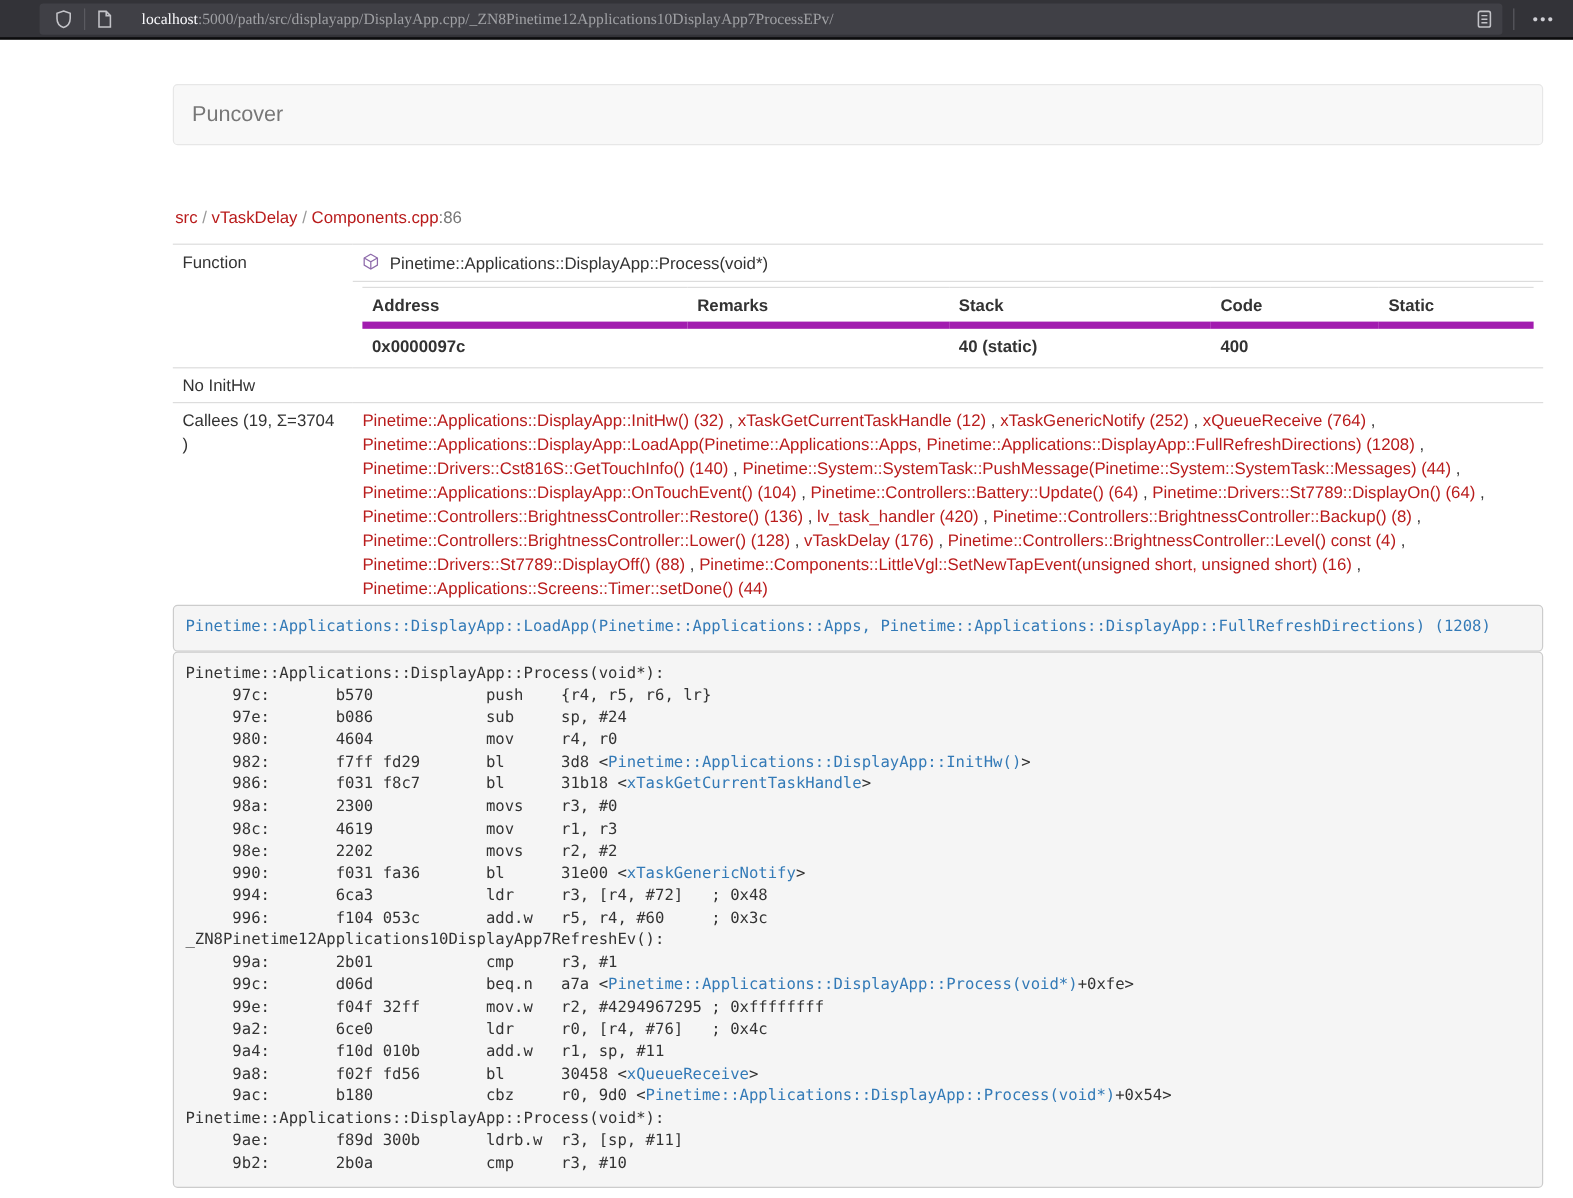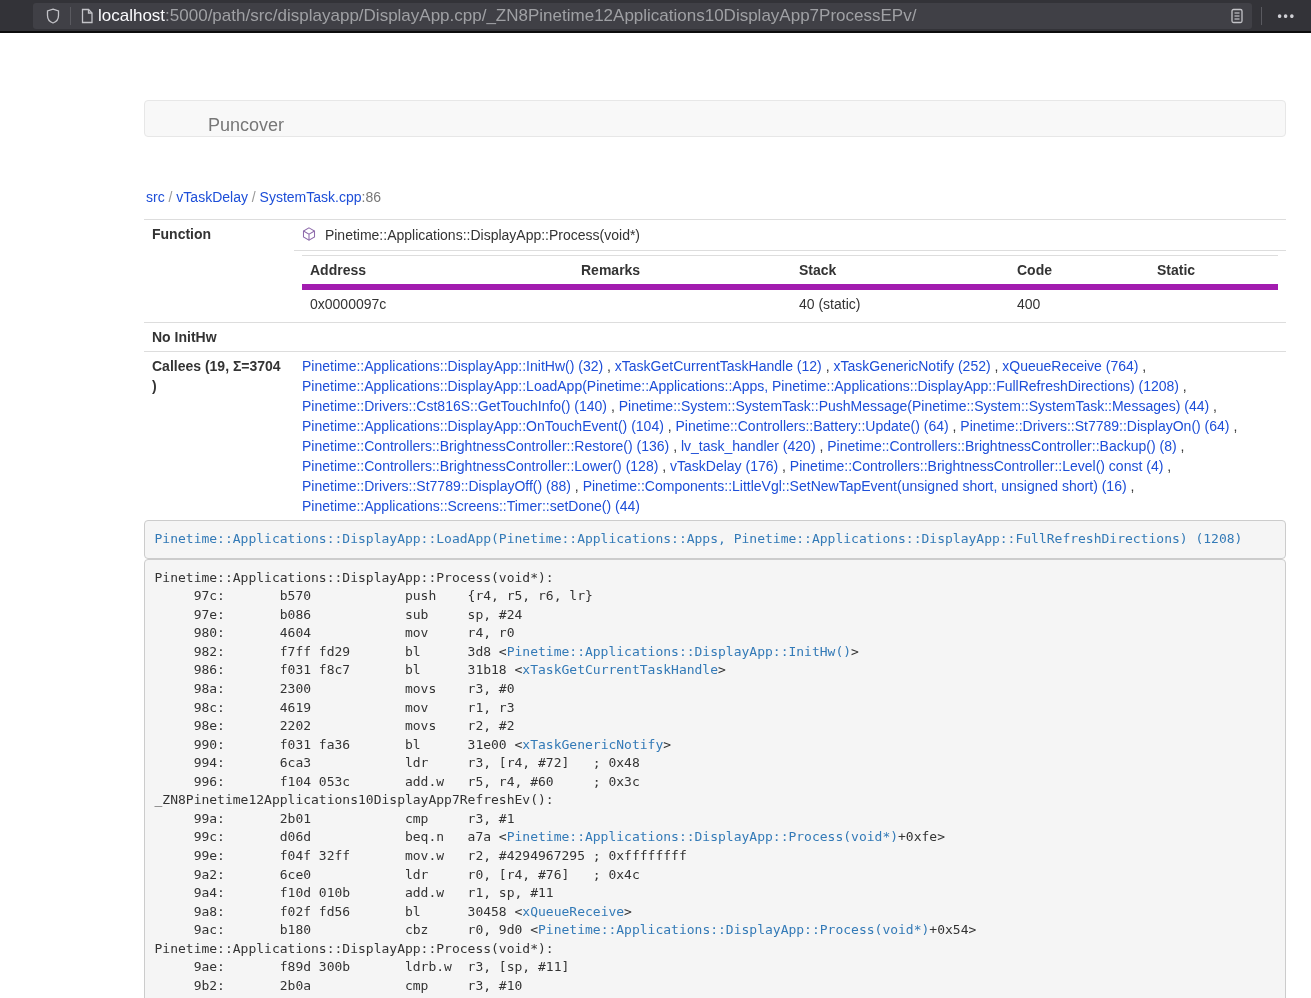--- a/index.html
+++ b/index.html
@@ -13,58 +13,58 @@
   .toolbar {
     height:33px; background:#333338; border-bottom:2px solid #0c0c0d;
     display:flex; align-items:center; padding:0 9px 0 33px;
   }
   .urlbar {
     flex:1; height:26px; background:#404046; border-radius:3px;
     display:flex; align-items:center; padding:0 8px 0 12px; min-width:0;
   }
   .tb-sep { width:1px; height:18px; background:#5a5a60; margin:0 9px; flex:0 0 auto; }
   .url-text {
-    margin-left:4px; font-size:17px; color:#9fa0a4; white-space:nowrap;
-    overflow:hidden; flex:1; min-width:0;
+    margin-left:24px; font-size:13px; color:#9fa0a4; white-space:nowrap;
+    overflow:hidden; flex:1; min-width:0;font-family:Liberation Serif, serif;
   }
   .url-text .host { color:#fbfbfe; }
   .tb-icon { display:flex; align-items:center; flex:0 0 auto; cursor:pointer; }
   .reader { margin-left:auto; }
   .meatball {
     color:#cfcfd4; font-size:12px; font-weight:bold; letter-spacing:2px;
     padding:0 6px; cursor:pointer; flex:0 0 auto;
   }
 
   
   .page { width:1142px; margin-left:144px; }
 
   .navbar {
-    margin-top:67px; height:37px; background:#f8f8f8;
-    border:1px solid #e7e7e7; border-radius:4px;padding-left:48px;
+    margin-top:37px; height:51px; background:#f8f8f8;
+    border:1px solid #e7e7e7; border-radius:4px;
   }
   .brand {
     display:inline-block; padding:0 15px; font-size:18px; color:#777;
     line-height:49px; text-decoration:none;
   }
 
   .breadcrumb { margin-top:50px; padding-left:2px; line-height:20px; }
-  a { color:#1d4ed8; text-decoration:none; }
+  a { color:#b91c1c; text-decoration:none; }
   .bc-sep { color:#999; }
   .bc-suffix { color:#777; }
 
   
   table.fn { width:100%; border-collapse:collapse; margin-top:12px; font-size:14px; }
   table.fn th, table.fn td {
     text-align:left; vertical-align:top; padding:4px 8px;
     border-top:1px solid #ddd; line-height:20px; font-weight:normal;
   }
-  table.fn th.lbl { width:150px; font-weight:bold; color:#333; }
+  table.fn th.lbl { width:150px; font-weight:normal; color:#333; }
   td.nested-wrap { padding:0; border-top:1px solid #ddd; }
   table.inner { width:100%; border-collapse:collapse; }
-  table.inner th, table.inner td { text-align:left; padding:4px 8px; line-height:20px; }
+  table.inner th, table.inner td { text-align:left; padding:4px 8px; line-height:20px;font-weight:bold; }
   table.inner thead th { font-weight:bold; border-bottom:6px solid #a21caf; }
   .col-address{width:271px;} .col-remarks{width:218px;} .col-stack{width:218px;}
   .col-code{width:140px;}   .col-static{width:auto;}
   .fn-name { vertical-align:middle; }
   .cube { vertical-align:-2px; margin-right:5px; }
 
   
   pre.box {
     background:#f5f5f5; border:1px solid #ccc; border-radius:4px;
     padding:9px 9.5px; margin:0; font:13px/1.42857 "DejaVu Sans Mono", monospace;
@@ -104,21 +104,21 @@
   <span class="tb-sep"></span>
   <span class="meatball">•••</span>
 </div>
 
 <div class="page">
 
   <nav class="navbar">
     <a class="brand" href="#">Puncover</a>
   </nav>
 
-  <div class="breadcrumb"><a href="#">src</a><span class="bc-sep"> / </span><a href="#">vTaskDelay</a><span class="bc-sep"> / </span><a href="#">SystemTask.cpp</a><span class="bc-suffix">:86</span></div>
+  <div class="breadcrumb"><a href="#">src</a><span class="bc-sep"> / </span><a href="#">vTaskDelay</a><span class="bc-sep"> / </span><a href="#">Components.cpp</a><span class="bc-suffix">:86</span></div>
 
   <table class="fn">
     <tbody>
         <tr>
       <th class="lbl" rowspan="2">Function</th>
       <td>
         <span class="cube">
           <svg width="14" height="14" viewBox="0 0 16 16">
                 <path d="M8 1 L14.3 4.6 V11.4 L8 15 L1.7 11.4 V4.6 Z" fill="none" stroke="#8e6bab" stroke-width="1.2"></path>
                 <path d="M1.7 4.6 L8 8.2 L14.3 4.6 M8 8.2 V15" fill="none" stroke="#8e6bab" stroke-width="1.2"></path>

